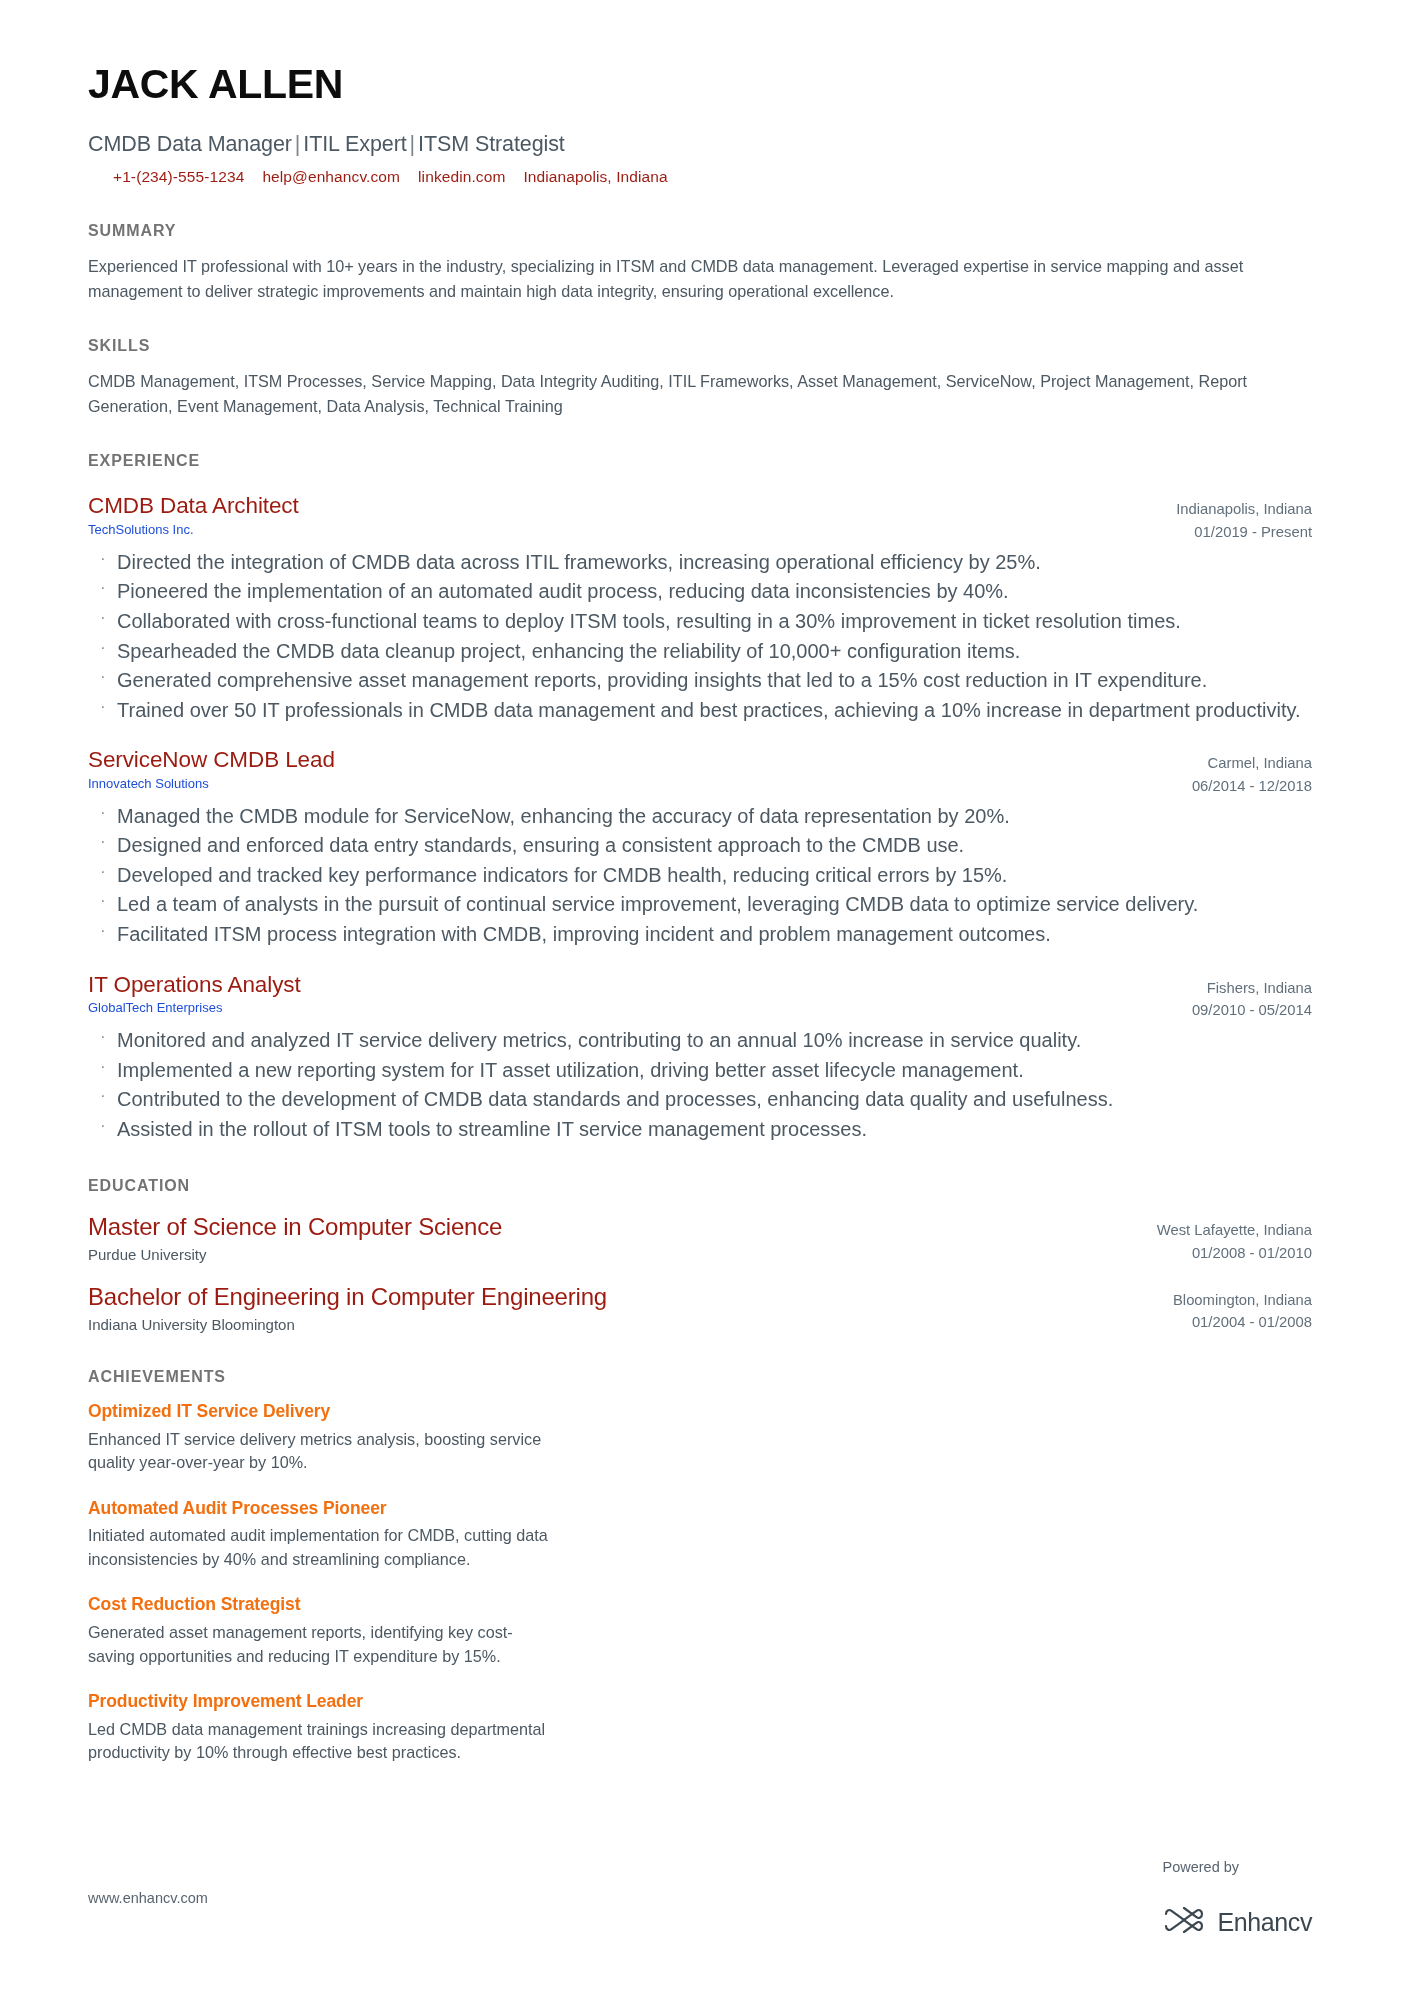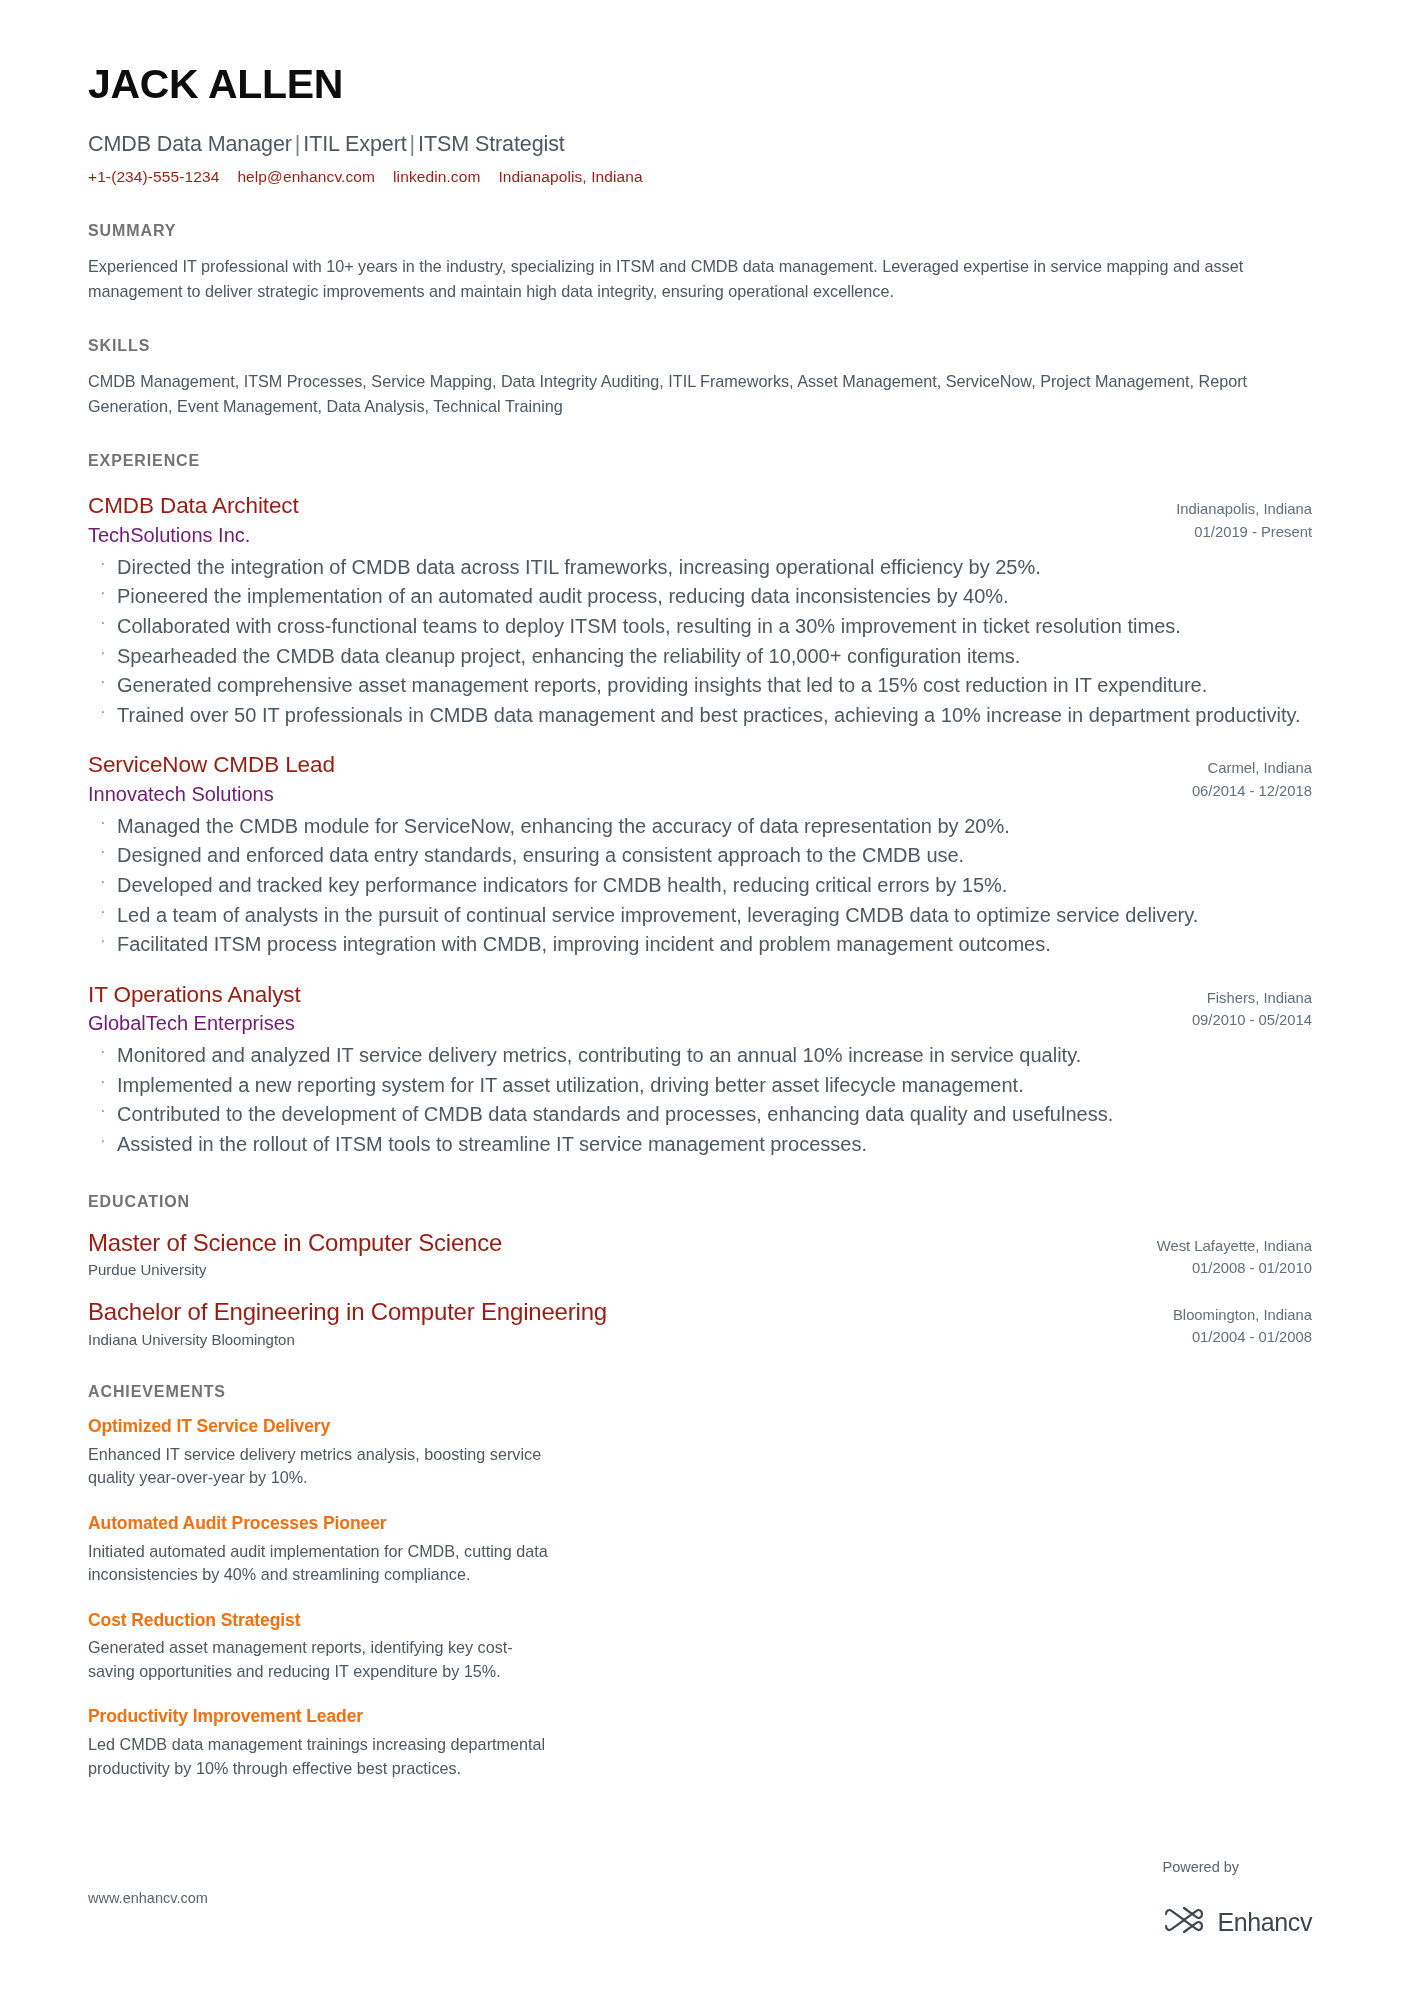--- a/index.html
+++ b/index.html
@@ -42,20 +42,21 @@
     color: #7b858e;
     padding: 0 3px;
     font-weight: 300;
   }
   .contacts {
     margin-top: 9px;
     font-size: 15.5px;
     color: #9c1b10;
     line-height: 1.35;
     letter-spacing: 0.1px;
+    margin-left: 25px;
   }
   .contacts span.citem { margin-right: 18px; white-space: nowrap; }
   .contacts span.citem:last-child { margin-right: 0; }
 
   
   .section { margin-top: 34px; }
   .section-title {
     font-size: 16px;
     font-weight: 700;
     letter-spacing: 0.9px;
@@ -85,22 +86,22 @@
   }
   .entry-title {
     font-size: 22.5px;
     font-weight: 400;
     color: #9c1b10;
     line-height: 1.22;
     letter-spacing: -0.1px;
   }
   .entry-org {
     margin-top: 2px;
-    font-size: 20px;
-    color: #701a75;
+    font-size: 13px;
+    color: #1d4ed8;
     line-height: 1.3;
   }
   .entry-loc, .entry-date {
     font-size: 14.8px;
     color: #62707c;
     line-height: 1.5;
     white-space: nowrap;
   }
 
   ul.bullets { list-style: none; margin-top: 5px; }

